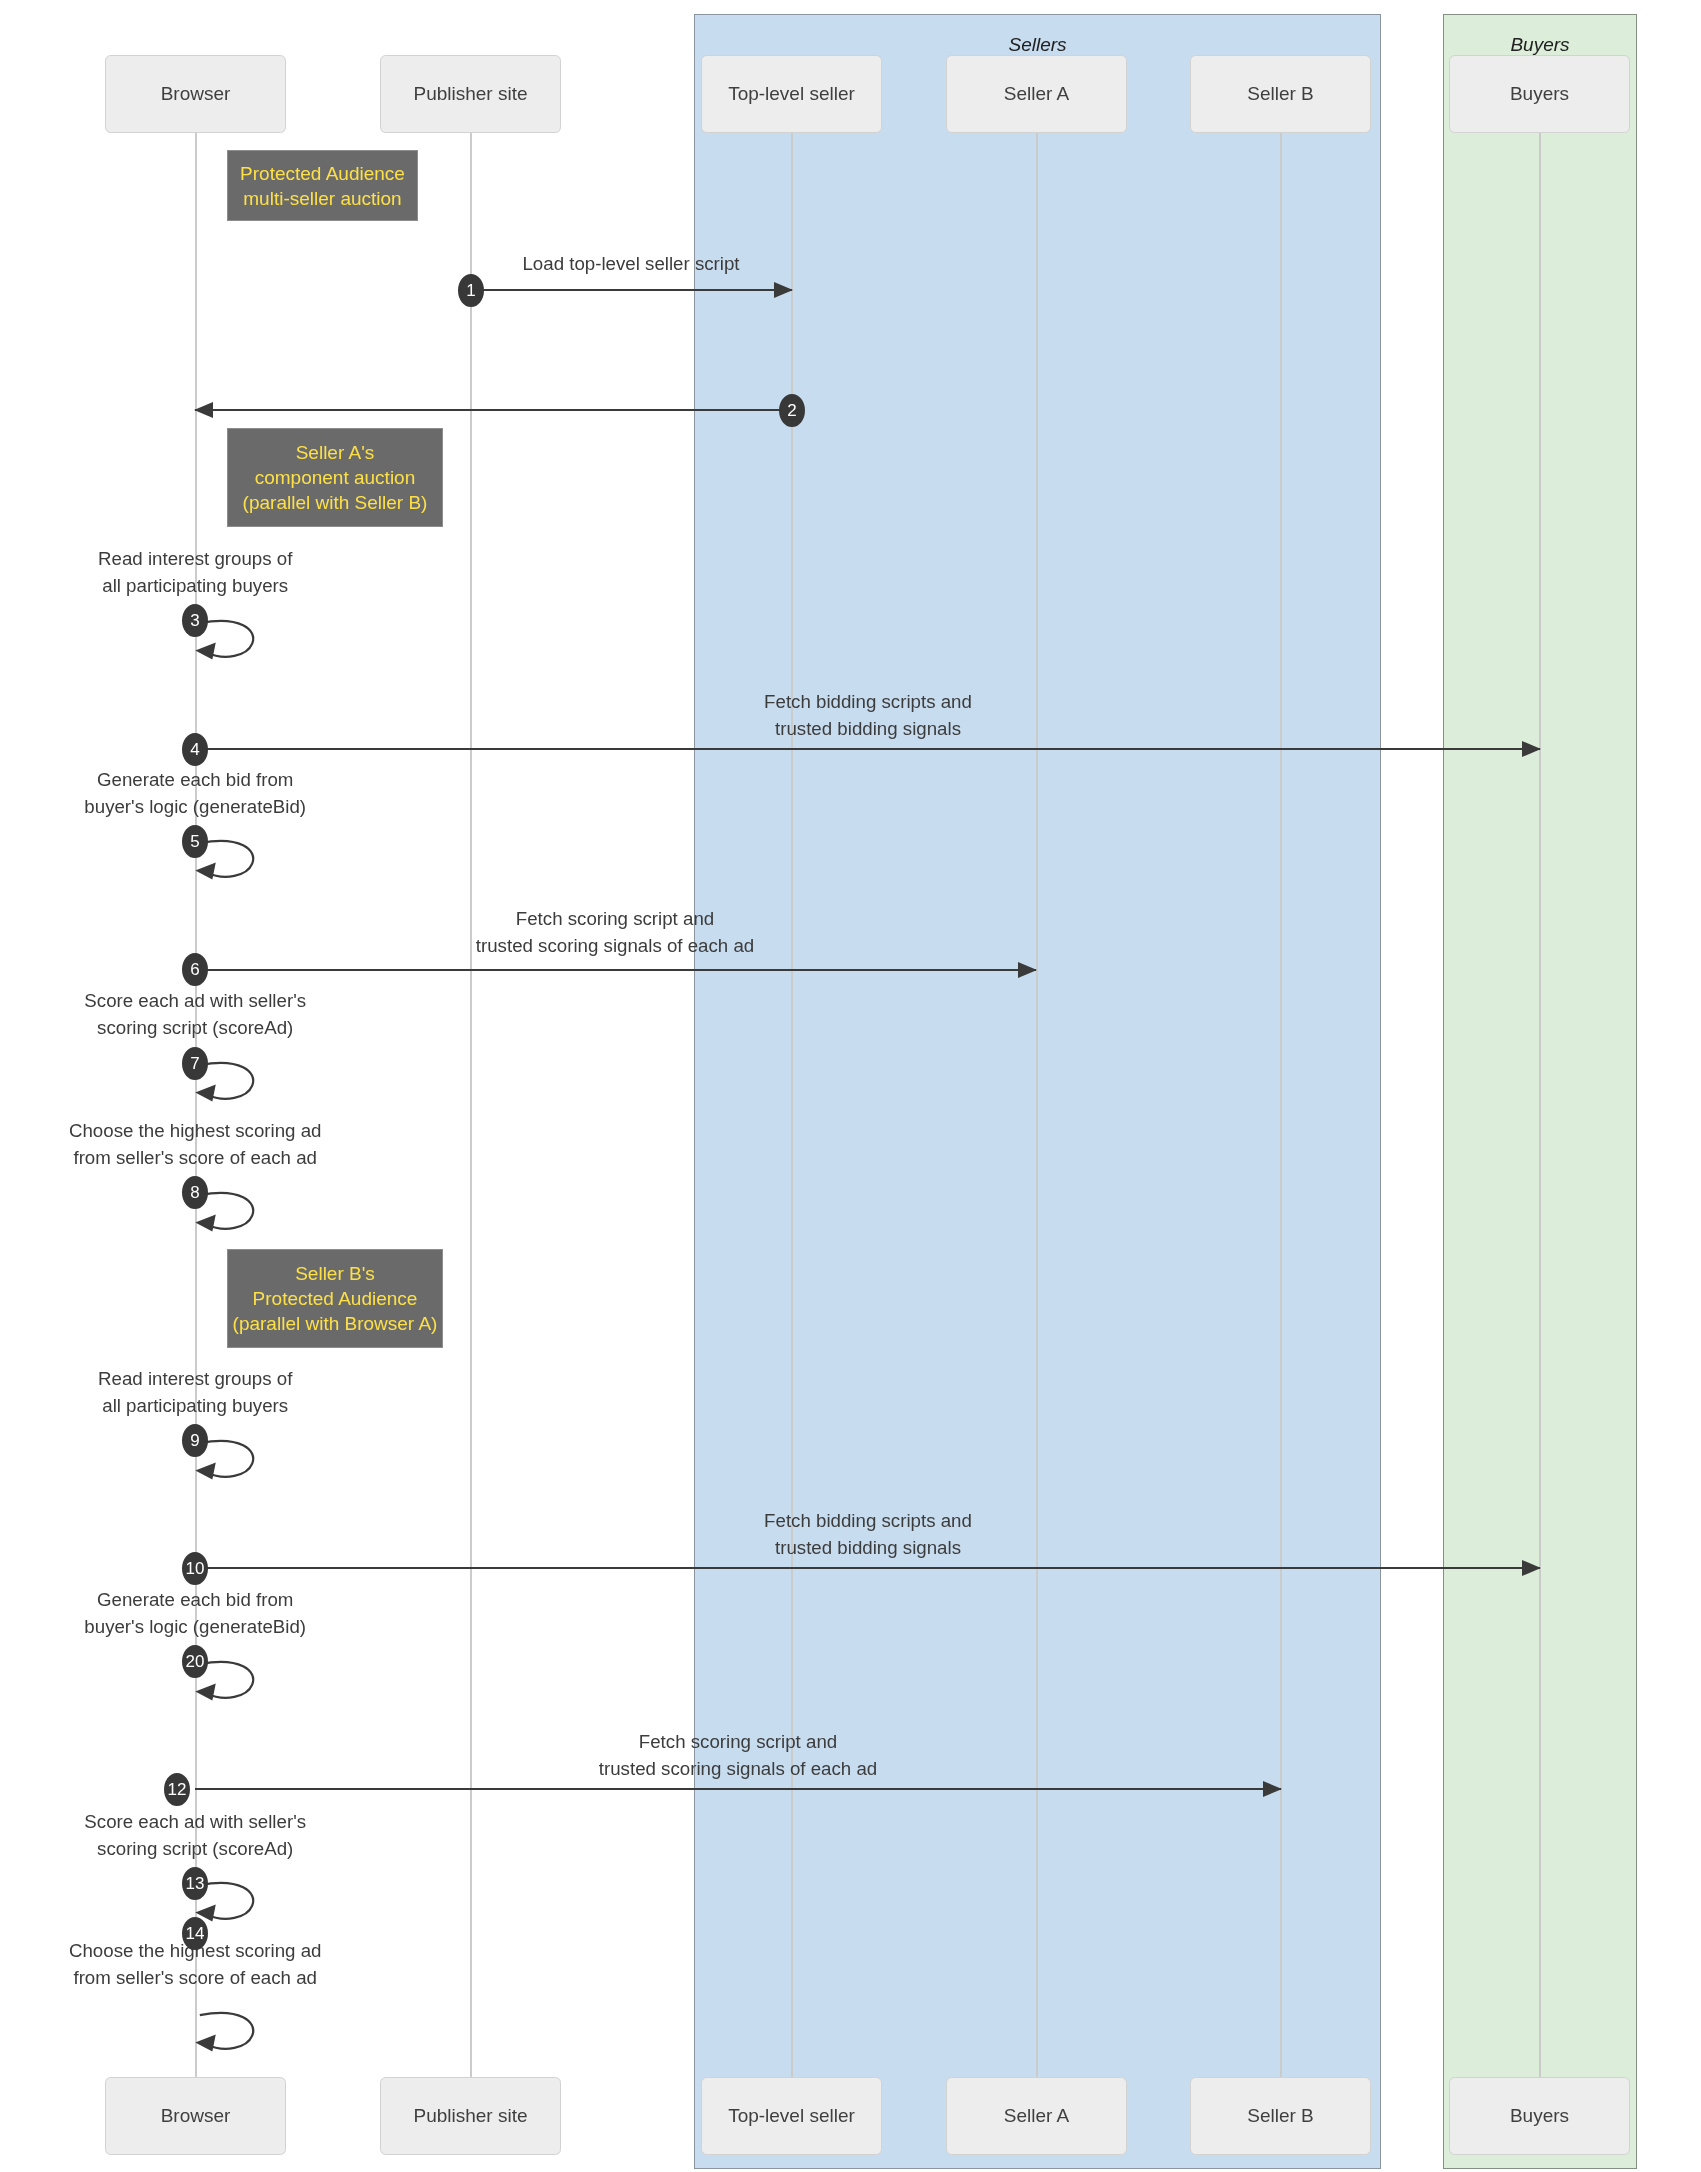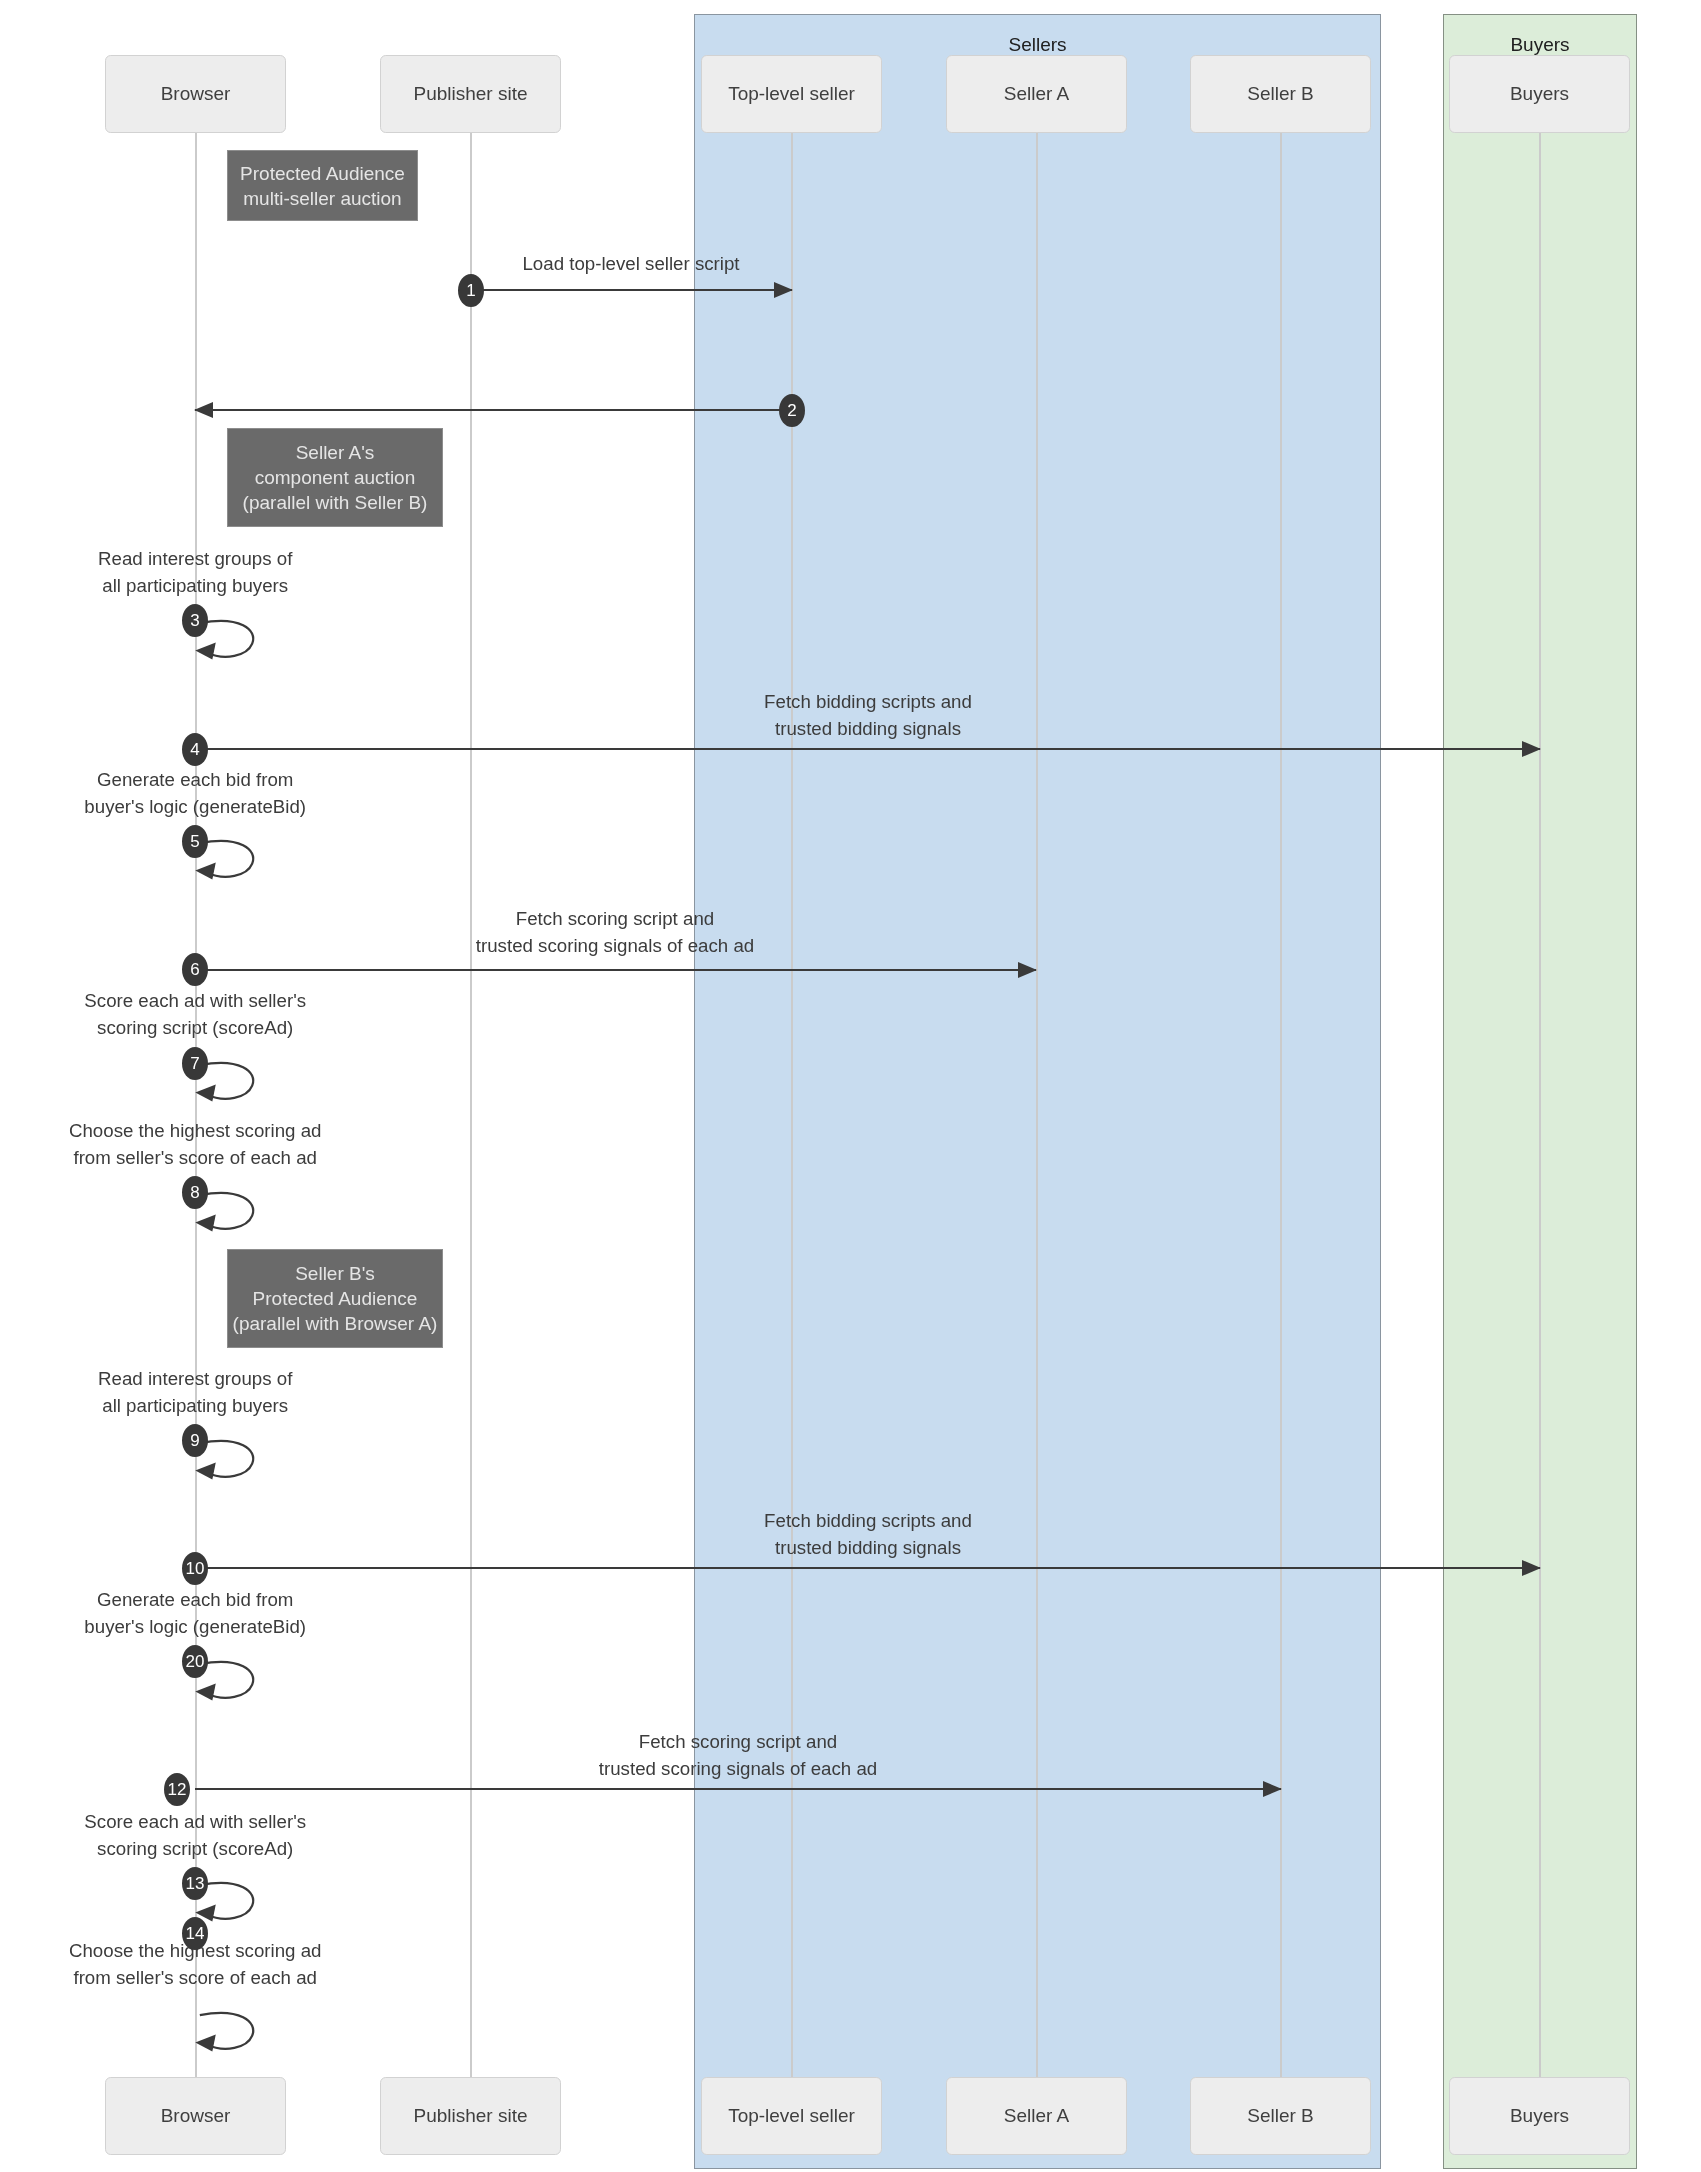--- a/index.html
+++ b/index.html
@@ -6,37 +6,37 @@
   .canvas{
     position:relative;width:1702px;height:2172px;background:#ffffff;
     font-family:"Liberation Sans","DejaVu Sans",sans-serif;overflow:hidden;
   }
   
   .group{position:absolute;top:13.6px;height:2155px;box-sizing:border-box;}
   .group.sellers{left:694px;width:687px;background:#c8dcef;border:1.7px solid #8a95a0;}
   .group.buyers{left:1443px;width:194px;background:#dcedd9;border:1.7px solid #859084;}
   .group-label{
     position:absolute;top:19px;left:0;width:100%;text-align:center;
-    font-size:19px;color:#202020;
+    font-size:19px;color:#202020;font-style:italic;
   }
   
   .participant{
     position:absolute;width:181px;height:78px;background:#ededed;
     border:1.1px solid #d2d2d2;border-radius:5.7px;box-sizing:border-box;
     display:flex;align-items:center;justify-content:center;
     font-size:19px;color:#3f3f3f;z-index:5;
   }
   .row-top{top:55px;}
   .row-bottom{top:2077px;}
   
   .lifeline{position:absolute;top:133px;width:1.7px;height:1944px;background:#cbcbcb;z-index:1;}
   
   .note{
     position:absolute;background:#6a6a6a;border:1.1px solid #8d8d8d;box-sizing:border-box;
-    color:#e5e5e5;font-size:19px;line-height:25px;white-space:pre-line;text-align:center;
+    color:#fde047;font-size:19px;line-height:25px;white-space:pre-line;text-align:center;
     display:flex;align-items:center;justify-content:center;z-index:6;
   }
   
   .msg-label{
     position:absolute;width:396px;text-align:center;font-size:18.7px;line-height:26.6px;
     color:#3c3c3c;white-space:pre-line;z-index:6;
   }
   .arrow{position:absolute;height:2.3px;background:#3a3a3a;z-index:4;}
   .arrow.right::after{
     content:"";position:absolute;right:-1.1px;top:-7.4px;width:0;height:0;

